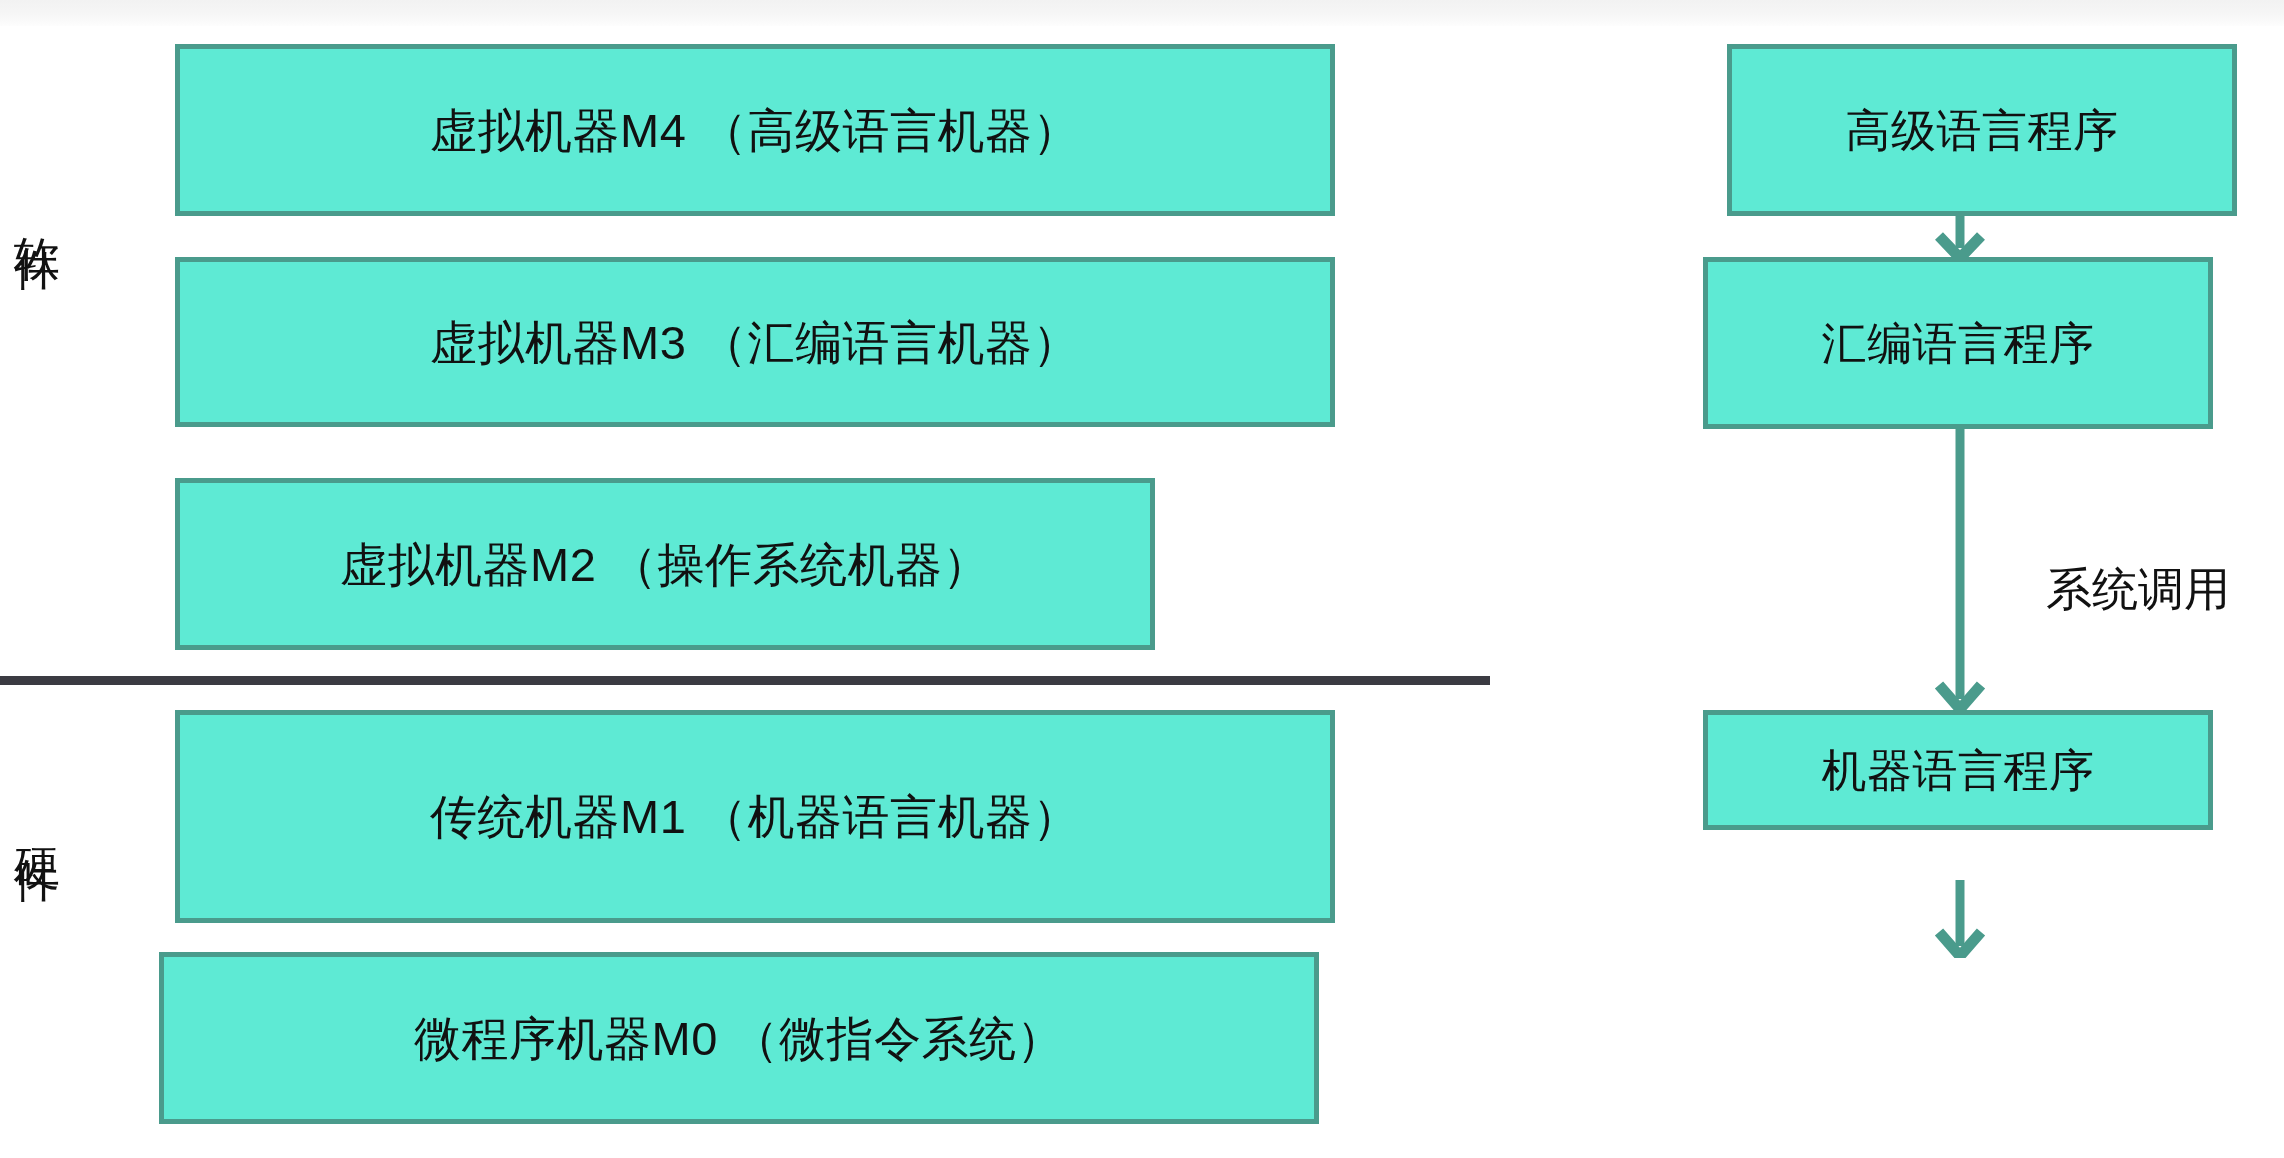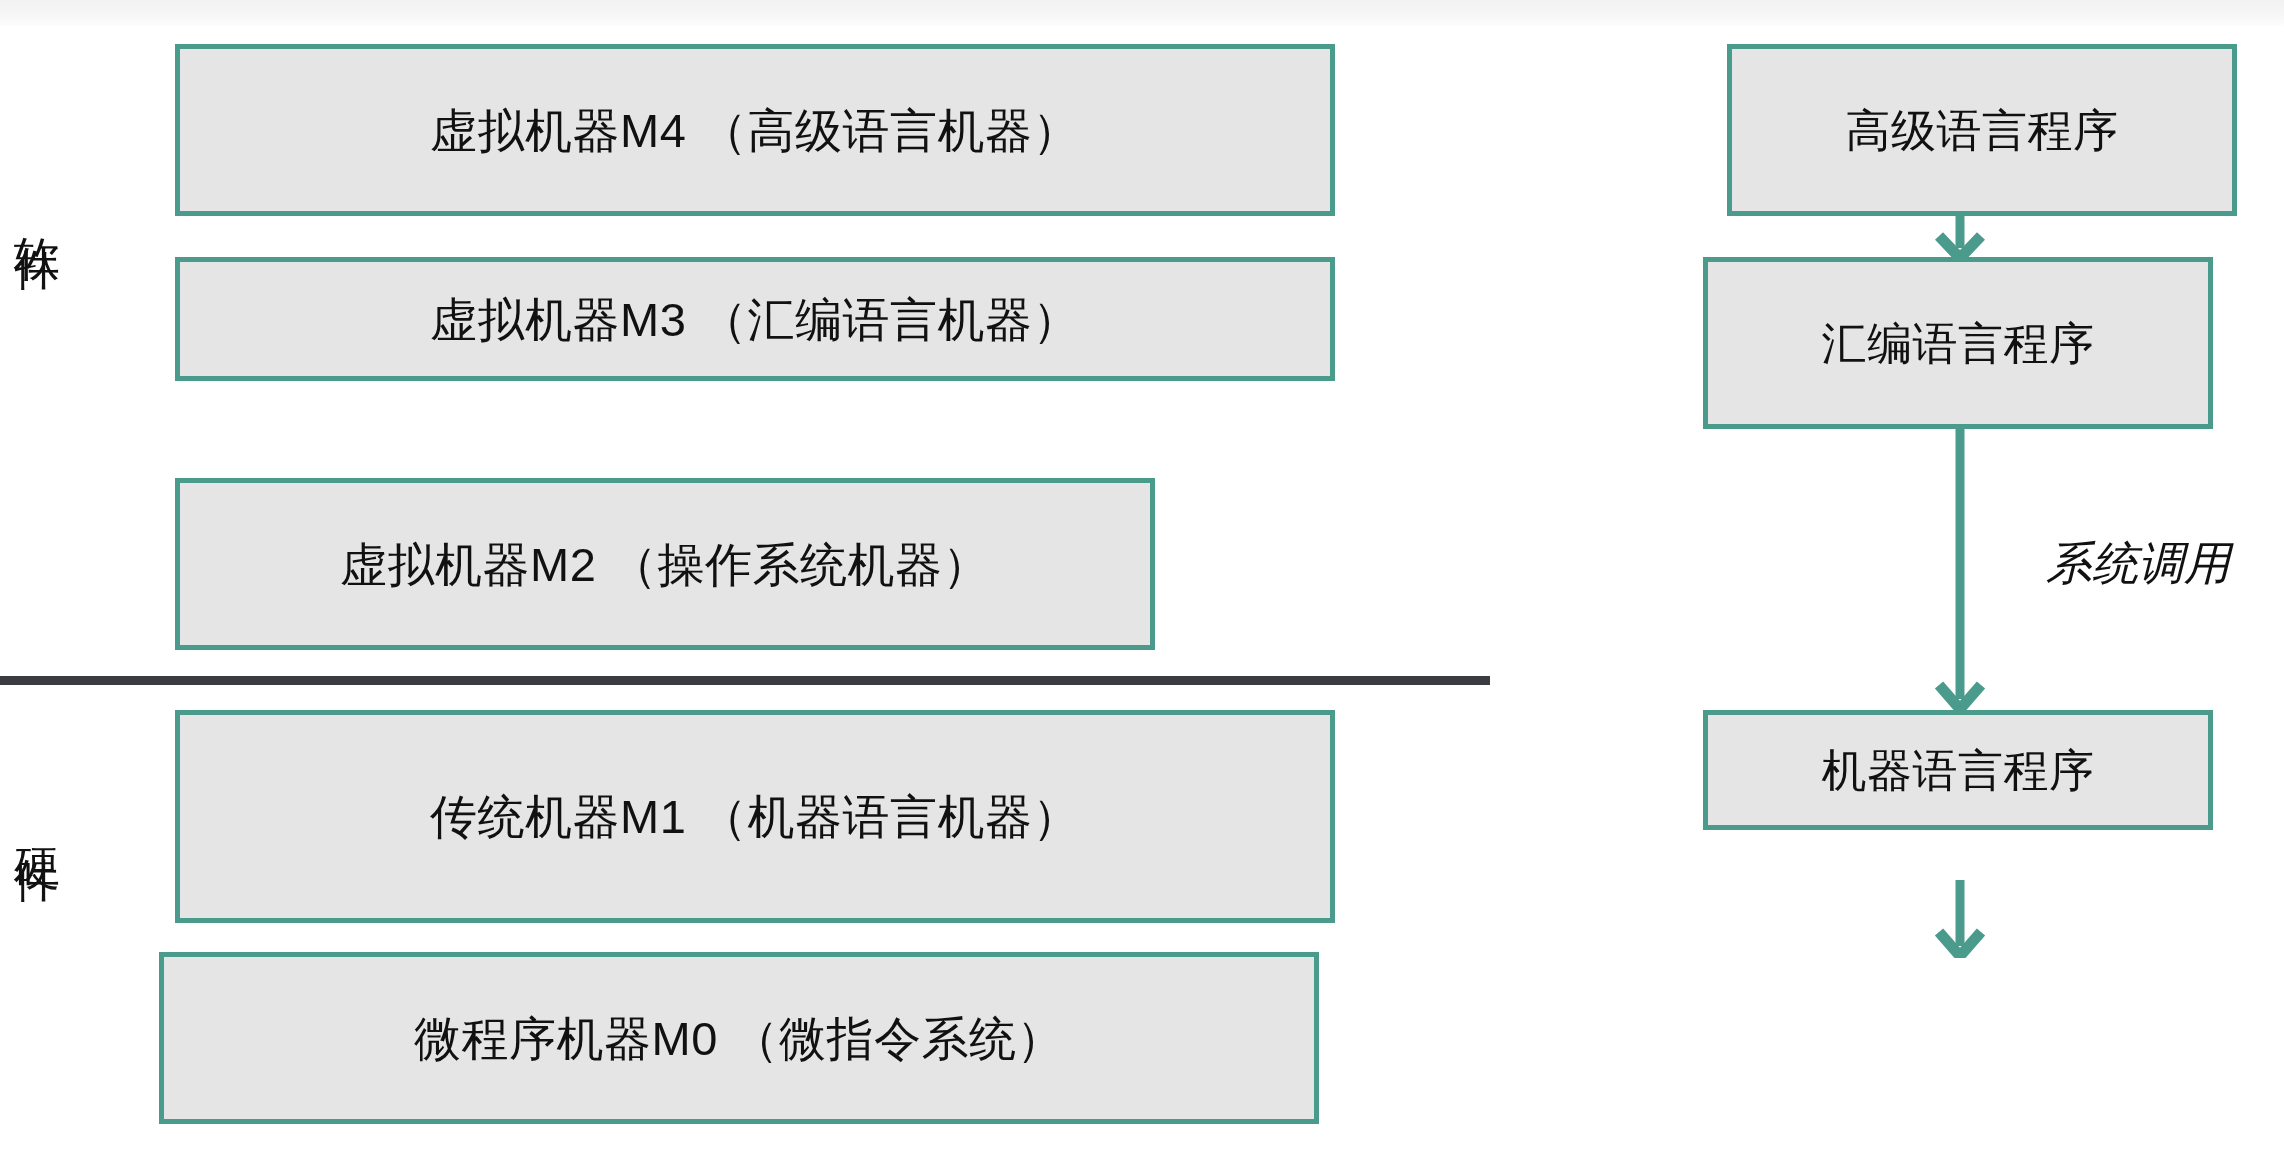--- a/index.html
+++ b/index.html
@@ -20,21 +20,21 @@
     position: absolute;
     left: 0; top: 0;
     width: 2284px; height: 26px;
     background: linear-gradient(to bottom, #f2f2f2 0%, #f6f6f6 55%, #fdfdfd 100%);
   }
 
   
   .layer-box {
     position: absolute;
     box-sizing: border-box;
-    background: #e5e5e5;
+    background: #5eead4;
     border: 5px solid #4a9b8c;
     display: flex;
     align-items: center;
     justify-content: center;
   }
   .layer-box.olive { border-color: #8bb862; }
 
   .box-label {
     font-size: 46px;
     color: #111111;
@@ -88,21 +88,21 @@
   </div>
 
   <div class="side-label" style="left:12px; top:812px;">
     <div style="writing-mode:vertical-rl; text-orientation:upright; letter-spacing:10px;">硬件</div>
   </div>
 
   <div class="layer-box left-col" style="left:175px; top:44px; width:1160px; height:172px;">
     <span class="box-label">虚拟机器M4 （高级语言机器）</span>
   </div>
 
-  <div class="layer-box left-col" style="left:175px; top:257px; width:1160px; height:124px;">
+  <div class="layer-box left-col" style="left:175px; top:257px; width:1160px; height:170px;">
     <span class="box-label">虚拟机器M3 （汇编语言机器）</span>
   </div>
 
   <div class="layer-box left-col" style="left:175px; top:478px; width:980px; height:172px;">
     <span class="box-label">虚拟机器M2 （操作系统机器）</span>
   </div>
 
   <div class="layer-box left-col" style="left:175px; top:710px; width:1160px; height:213px;">
     <span class="box-label">传统机器M1 （机器语言机器）</span>
   </div>
@@ -133,21 +133,21 @@
     </svg>
   </div>
 
   <div class="arrow" style="left:1925px; top:427px;">
     <svg width="70" height="286" viewBox="0 0 70 286" aria-hidden="true">
       <line x1="35" y1="0" x2="35" y2="272" stroke="#4a9b8c" stroke-width="9"></line>
       <polyline points="14,258 35,282 56,258" fill="none" stroke="#4a9b8c" stroke-width="11" stroke-linecap="butt" stroke-linejoin="miter"></polyline>
     </svg>
   </div>
 
-  <div class="flow-note" style="left:2046px; top:540px;font-style:italic;">系统调用</div>
+  <div class="flow-note" style="left:2046px; top:566px;">系统调用</div>
 
   <div class="arrow" style="left:1925px; top:880px;">
     <svg width="70" height="78" viewBox="0 0 70 78" aria-hidden="true">
       <line x1="35" y1="0" x2="35" y2="66" stroke="#4a9b8c" stroke-width="9"></line>
       <polyline points="14,52 35,76 56,52" fill="none" stroke="#4a9b8c" stroke-width="11" stroke-linecap="butt" stroke-linejoin="miter"></polyline>
     </svg>
   </div>
 
 </div>
 

